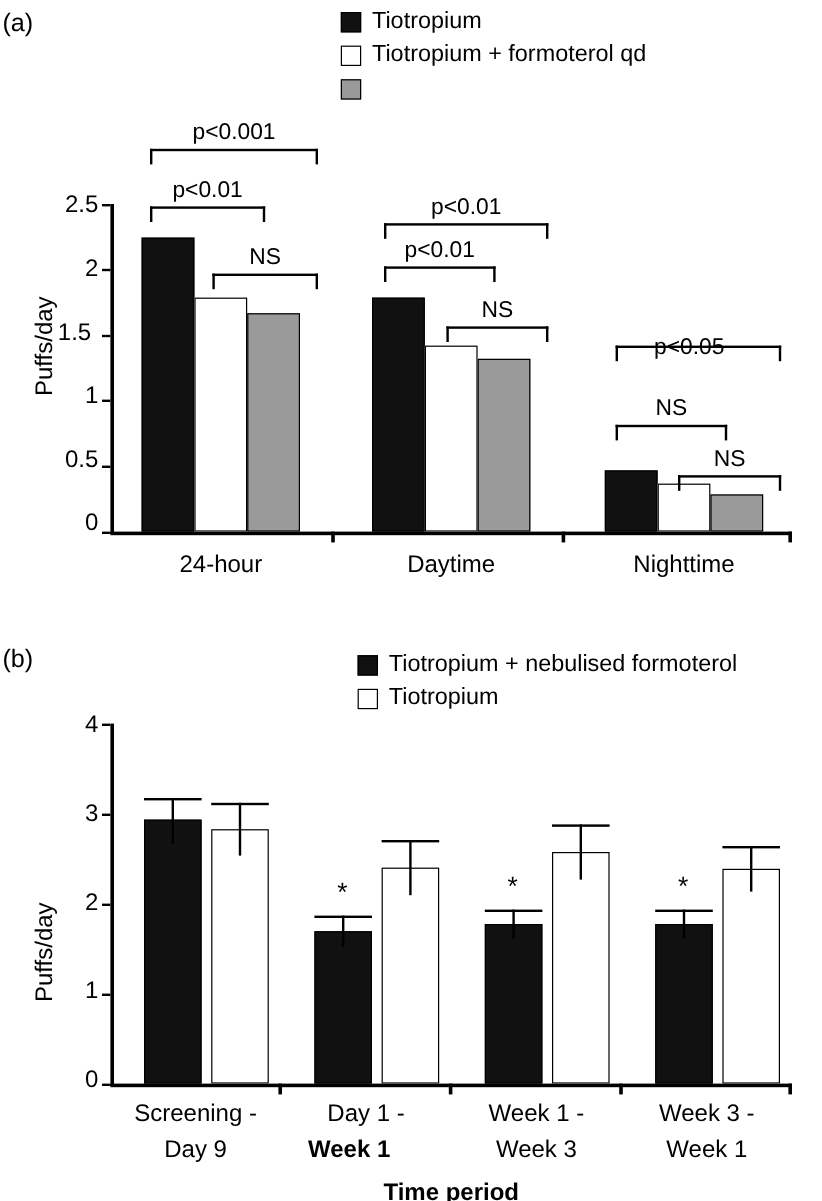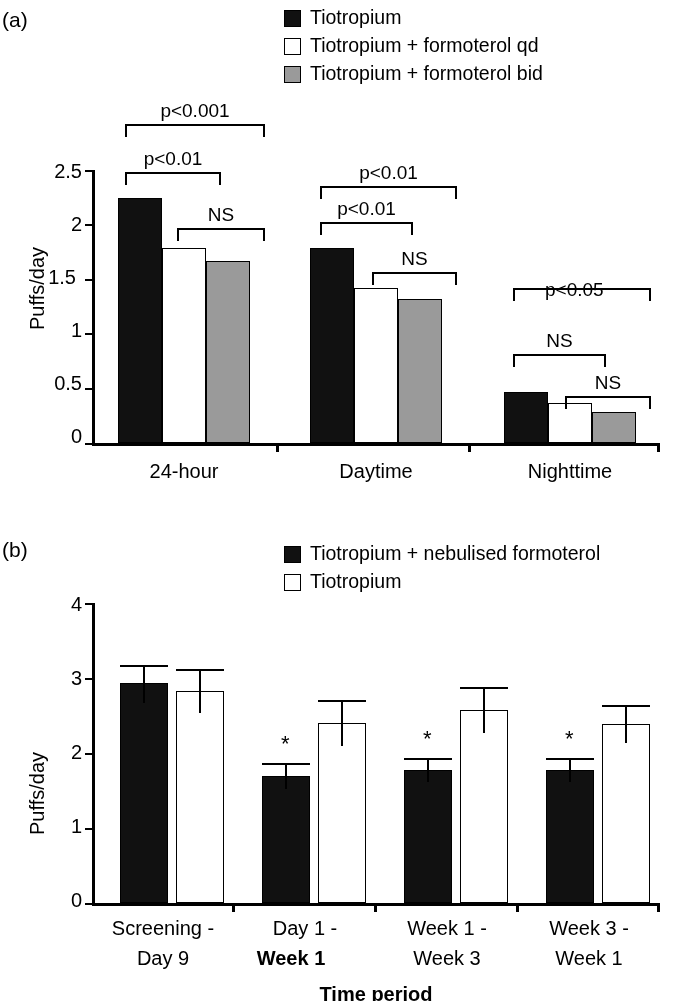--- a/index.html
+++ b/index.html
@@ -51,21 +51,21 @@
   .sw-black { background: #111111; }
   .sw-white { background: #ffffff; }
   .sw-gray  { background: #9a9a9a; }
   .legend-text {
     font-size: 19.5px;
     white-space: nowrap;
     line-height: 1;
   }
 
   #legend-a { left: 284px; top: 4px; }
-  #legend-b { left: 284px; top: 35px; }
+  #legend-b { left: 298px; top: 35px; }
   .axis-line {
     position: absolute;
     background: #000;
   }
   .tick {
     position: absolute;
     background: #000;
     height: 2px;
     width: 7px;
   }
@@ -170,21 +170,20 @@
     <div class="legend-row">
       <span class="swatch sw-black"></span>
       <span class="legend-text">Tiotropium</span>
     </div>
     <div class="legend-row">
       <span class="swatch sw-white"></span>
       <span class="legend-text">Tiotropium + formoterol qd</span>
     </div>
     <div class="legend-row">
       <span class="swatch sw-gray"></span>
-      <span class="legend-text">Tiotropium + formoterol bid</span>
     </div>
   </div>
 
   <div class="axis-title-y" style="left: 26px; top: 330px;">Puffs/day</div>
 
   <div class="ytick-label" style="left: 34px; top: 160px; width: 48px;">2.5</div>
   <div class="ytick-label" style="left: 34px; top: 213px; width: 48px;">2</div>
   <div class="ytick-label" style="left: 28px; top: 266px; width: 48px;">1.5</div>
   <div class="ytick-label" style="left: 34px; top: 319px; width: 48px;">1</div>
   <div class="ytick-label" style="left: 34px; top: 372px; width: 48px;">0.5</div>

